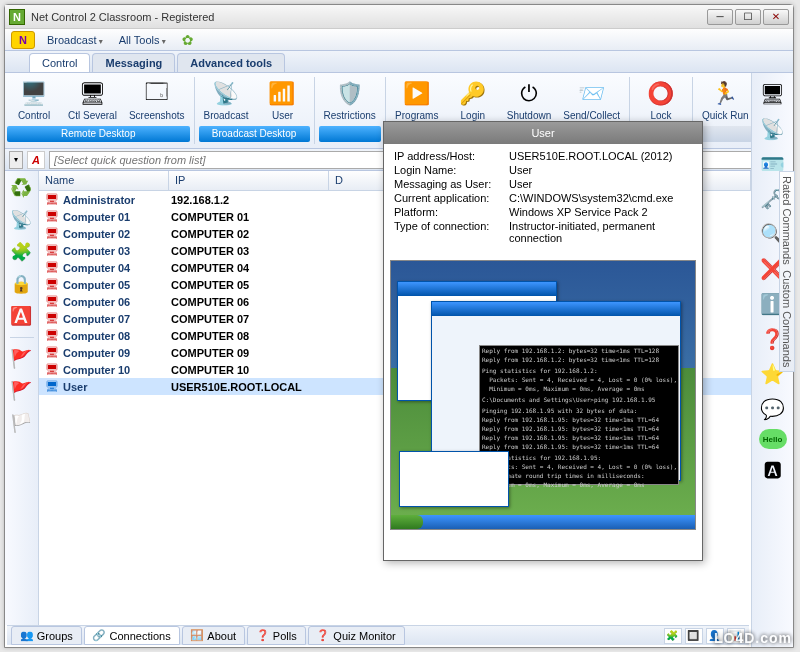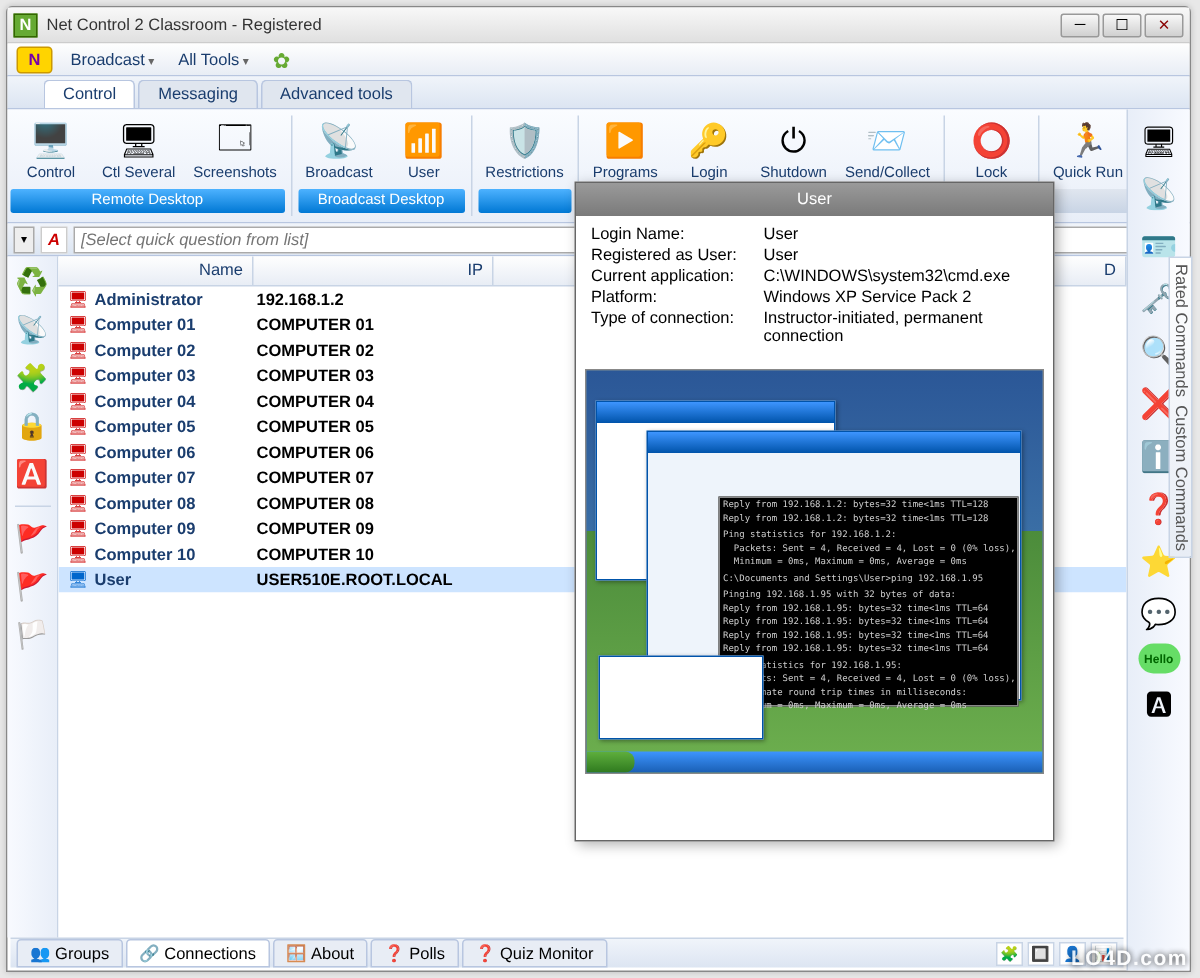--- a/index.html
+++ b/index.html
@@ -10,21 +10,21 @@
 .titlebar .title { flex: 1; color: #333; }
 .winbtns { display: flex; gap: 2px; }
 .winbtn { width: 26px; height: 16px; background: linear-gradient(#f8f8f8,#d0d0d0); border: 1px solid #999; border-radius: 2px; display:flex;align-items:center;justify-content:center;font-size:10px; cursor:pointer; }
 .winbtn.close { color:#800; }
 .menubar { height: 22px; background: linear-gradient(#fefefe,#e8edf5); border-bottom: 1px solid #b8c6e0; display: flex; align-items: center; padding: 0 6px; gap: 8px; }
 .menubar .logo { width: 24px; height: 18px; background: #ffd400; border: 1px solid #c90; border-radius:3px; display:flex;align-items:center;justify-content:center;font-weight:bold;color:#70a; }
 .menubar .mitem { color: #1a3d6e; cursor:pointer; padding:2px 4px;}
 .menubar .mitem::after{content:" ▾";font-size:8px;color:#666;}
 .menubar .star { color:#6a3;font-size:14px;margin-left:4px; }
 .tabs { height: 22px; background: linear-gradient(#f0f4fa,#dce5f2); border-bottom: 1px solid #b8c6e0; display: flex; align-items: flex-end; padding: 0 24px; gap: 2px; }
-.tab { padding: 3px 12px; border: 1px solid #b8c6e0; border-bottom: none; border-radius: 4px 4px 0 0; background: #e0e6ef; cursor:pointer; color:#1a3d6e; }
+.tab { padding: 3px 12px; border: 1px solid #b8c6e0; border-bottom: none; border-radius: 4px 4px 0 0; background: #e0e6ef; cursor:pointer; color:#1a3d6e;font-weight:bold; }
 .tab.active { background: #fff; font-weight:normal; }
 .ribbon { height: 76px; background: linear-gradient(#fafcff,#e8eef8); border-bottom: 1px solid #b8c6e0; display: flex; padding: 0; }
 .rgroup { display: flex; flex-direction: column; padding: 2px 2px 0 2px; }
 .ritems { display: flex; gap: 2px; }
 .ritem { display: flex; flex-direction: column; align-items: center; justify-content: flex-start; padding: 2px 4px; border: 1px solid transparent; border-radius: 3px; cursor:pointer; min-width:54px; }
 .ricon { width: 32px; height: 32px; display:flex;align-items:center;justify-content:center;font-size:22px; }
 .rlabel { font-size: 10px; color: #1a3d6e; margin-top:0px; white-space:nowrap; }
 .rfoot { height: 16px; background: linear-gradient(#4db2ff,#0078d4); color: #fff; font-size: 10px; text-align: center; line-height: 16px; border-radius: 2px; margin: 2px 0 0 0; }
 .rfoot.dim { background: linear-gradient(#e0e6ef,#c8d4e5); color:#1a3d6e; }
 .vsep { width: 1px; background: #c8d4e5; margin: 4px 2px; }
@@ -32,21 +32,21 @@
 .qinput { flex:0 0 180px; height:18px; border:1px solid #aaa; padding:0 4px; font-style:italic; color:#777; background:#fff; }
 .qdrop{width:14px;height:18px;border:1px solid #aaa;background:#eee;display:flex;align-items:center;justify-content:center;font-size:8px;cursor:pointer;}
 .qA { width:18px;height:18px;border:1px solid #ccc;color:#c00;font-weight:bold;font-style:italic;display:flex;align-items:center;justify-content:center;cursor:pointer;background:#fff; }
 .qinput2 { flex:1; height:18px; border:1px solid #aaa; padding:0 4px; font-style:italic; color:#777; background:#fff; }
 .body { position:absolute; top:166px; bottom:22px; left:0; right:42px; display:flex; }
 .leftbar { width: 34px; background: linear-gradient(90deg,#f8faff,#e8eef8); border-right:1px solid #c8d4e5; display:flex;flex-direction:column;align-items:center;padding:4px 0;gap:6px; }
 .licon { width:26px;height:26px;display:flex;align-items:center;justify-content:center;font-size:18px;cursor:pointer;border:1px solid transparent;border-radius:3px; }
 .lsep{height:1px;width:24px;background:#c8d4e5;margin:2px 0;}
 .main { flex:1; background:#fff; display:flex;flex-direction:column; }
 .listhdr { height:20px; background: linear-gradient(#fefefe,#e8edf5); border-bottom:1px solid #c8d4e5; display:flex; }
-.lh { padding:3px 6px; border-right:1px solid #c8d4e5; color:#1a3d6e;text-align:right; }
+.lh { padding:3px 6px; border-right:1px solid #c8d4e5; color:#1a3d6e; }
 .lh.name{width:130px;} .lh.ip{width:160px;} .lh.desc{flex:1;}
 .list { overflow-y:auto; }
 .row { height:17px; display:flex; align-items:center; cursor:pointer; }
 .row.sel{background:#cde4ff;}
 .cicon { width:18px; height:14px; margin:0 2px 0 4px; display:flex;align-items:center;justify-content:center;font-size:11px; }
 .cname { width:108px; color:#1a3d6e; font-weight:bold; }
 .cip { width:160px; font-weight:bold; color:#000; }
 .rightbar { position:absolute; top:68px; right:0; bottom:0; width:42px; background: linear-gradient(90deg,#e8eef8,#f8faff); border-left:1px solid #c8d4e5; display:flex;flex-direction:column;align-items:center;padding:6px 0;gap:5px; }
 .ricon2 { width:30px;height:30px;display:flex;align-items:center;justify-content:center;font-size:20px;cursor:pointer;border:1px solid transparent;border-radius:3px; }
 .rightlabel { position:absolute; right:-2px; top:166px; writing-mode:vertical-rl; font-size:10px; color:#555; background:linear-gradient(#fefefe,#e8edf5);border:1px solid #c8d4e5; padding:4px 1px;}
@@ -317,25 +317,29 @@
         <div class="sbtn">🔲</div>
         <div class="sbtn">👤</div>
         <div class="sbtn">📊</div>
       </div>
     </div>
 
   <div class="popup">
     <div class="popup-title">User</div>
     <div class="popup-body" id="popup-body">
         <div class="prow">
+          <div class="plabel">IP address/Host:</div>
+          <div class="pval">USER510E.ROOT.LOCAL (2012)</div>
+        </div>
+        <div class="prow">
           <div class="plabel">Login Name:</div>
           <div class="pval">User</div>
         </div>
         <div class="prow">
-          <div class="plabel">Registered as User:</div>
+          <div class="plabel">Messaging as User:</div>
           <div class="pval">User</div>
         </div>
         <div class="prow">
           <div class="plabel">Current application:</div>
           <div class="pval">C:\WINDOWS\system32\cmd.exe</div>
         </div>
         <div class="prow">
           <div class="plabel">Platform:</div>
           <div class="pval">Windows XP Service Pack 2</div>
         </div>

